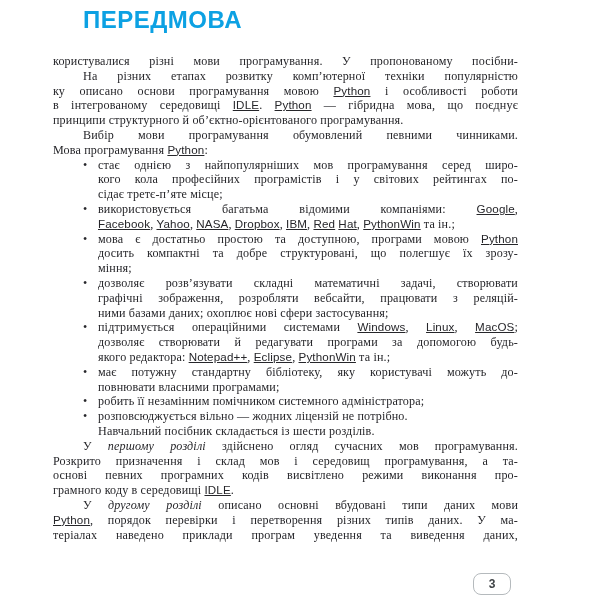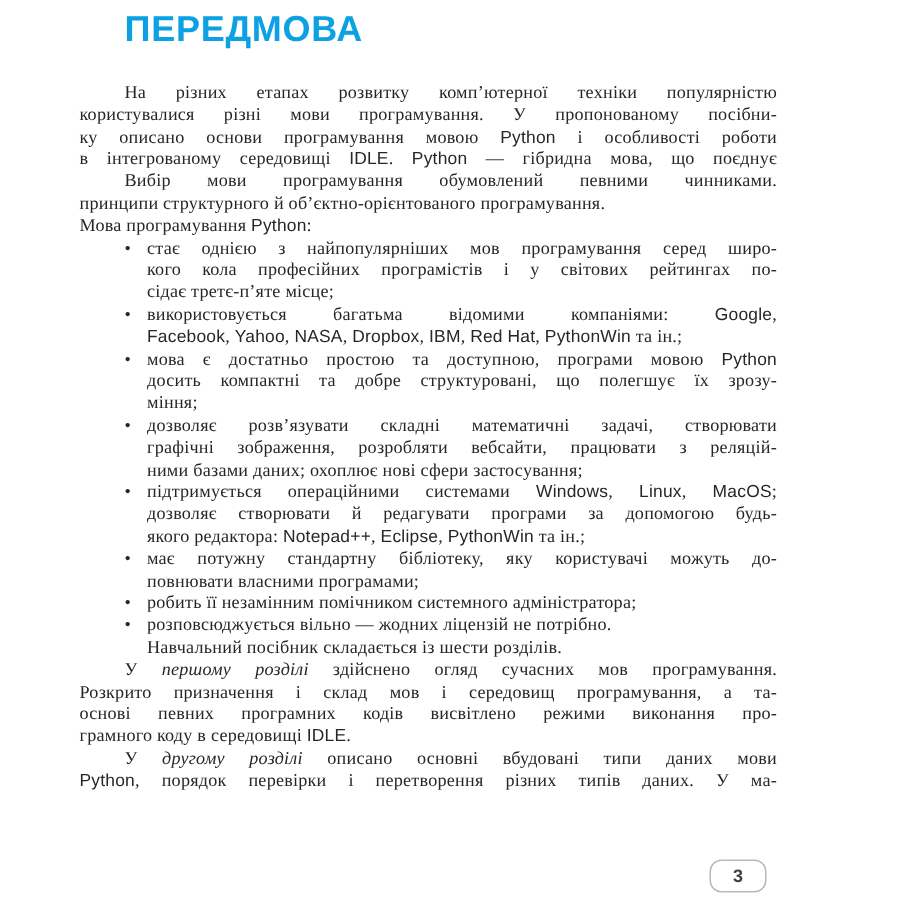--- a/index.html
+++ b/index.html
@@ -42,21 +42,21 @@
   }
   .line.no-just { text-align-last: left; }
   .line.i-p { padding-left: 30px; }
   .line.i-h { padding-left: 45px; }
   .line.i-n { padding-left: 0; }
   .bullet {
     position: absolute;
     left: 30px; top: 0;
     font-size: 12px;
   }
-  .lat { font-family: "Liberation Sans", sans-serif; font-size: 11.6px; }
+  .lat { font-family: "Liberation Sans", sans-serif; font-size: 11.6px; text-decoration: underline; }
   i { font-style: italic; }
   .page-num-badge {
     position: absolute;
     left: 473px; top: 573px;
     width: 38px; height: 22px;
     border: 1.5px solid var(--pagenum-border, #b5babd);
     border-radius: 8px;
     box-sizing: border-box;
     display: flex; align-items: center; justify-content: center;
     font-family: "Liberation Sans", sans-serif;
@@ -65,26 +65,26 @@
     color: var(--pagenum-color, #3f4346);
     background: #ffffff;
   }
 </style>
 </head>
 <body>
 
 <div class="page">
   <div class="title">ПЕРЕДМОВА</div>
   <div class="text-block">
+      <div class="line i-n">користувалися різні мови програмування. У пропонованому посібни-</div>
       <div class="line i-p">На різних етапах розвитку комп’ютерної техніки популярністю</div>
-      <div class="line i-n">користувалися різні мови програмування. У пропонованому посібни-</div>
       <div class="line i-n">ку описано основи програмування мовою <span class="lat">Python</span> і особливості роботи</div>
       <div class="line i-n">в інтегрованому середовищі <span class="lat">IDLE</span>. <span class="lat">Python</span> — гібридна мова, що поєднує</div>
+      <div class="line i-n no-just">принципи структурного й об’єктно-орієнтованого програмування.</div>
       <div class="line i-p">Вибір мови програмування обумовлений певними чинниками.</div>
-      <div class="line i-n no-just">принципи структурного й об’єктно-орієнтованого програмування.</div>
       <div class="line i-n no-just">Мова програмування <span class="lat">Python</span>:</div>
       <div class="line i-h"><span class="bullet">•</span>стає однією з найпопулярніших мов програмування серед широ-</div>
       <div class="line i-h">кого кола професійних програмістів і у світових рейтингах по-</div>
       <div class="line i-h no-just">сідає третє-п’яте місце;</div>
       <div class="line i-h"><span class="bullet">•</span>використовується багатьма відомими компаніями: <span class="lat">Google</span>,</div>
       <div class="line i-h no-just"><span class="lat">Facebook</span>, <span class="lat">Yahoo</span>, <span class="lat">NASA</span>, <span class="lat">Dropbox</span>, <span class="lat">IBM</span>, <span class="lat">Red</span> <span class="lat">Hat</span>, <span class="lat">PythonWin</span> та ін.;</div>
       <div class="line i-h"><span class="bullet">•</span>мова є достатньо простою та доступною, програми мовою <span class="lat">Python</span></div>
       <div class="line i-h">досить компактні та добре структуровані, що полегшує їх зрозу-</div>
       <div class="line i-h no-just">міння;</div>
       <div class="line i-h"><span class="bullet">•</span>дозволяє розв’язувати складні математичні задачі, створювати</div>
@@ -97,17 +97,18 @@
       <div class="line i-h no-just">повнювати власними програмами;</div>
       <div class="line i-h no-just"><span class="bullet">•</span>робить її незамінним помічником системного адміністратора;</div>
       <div class="line i-h no-just"><span class="bullet">•</span>розповсюджується вільно — жодних ліцензій не потрібно.</div>
       <div class="line i-h no-just">Навчальний посібник складається із шести розділів.</div>
       <div class="line i-p">У <i>першому розділі</i> здійснено огляд сучасних мов програмування.</div>
       <div class="line i-n">Розкрито призначення і склад мов і середовищ програмування, а та-</div>
       <div class="line i-n">основі певних програмних кодів висвітлено режими виконання про-</div>
       <div class="line i-n no-just">грамного коду в середовищі <span class="lat">IDLE</span>.</div>
       <div class="line i-p">У <i>другому розділі</i> описано основні вбудовані типи даних мови</div>
       <div class="line i-n"><span class="lat">Python</span>, порядок перевірки і перетворення різних типів даних. У ма-</div>
+      <div class="line i-n">теріалах наведено приклади програм уведення та виведення даних,</div>
     </div>
   <div class="page-num-badge">
     <span>3</span>
   </div>
 </div>
 
 </body></html>

